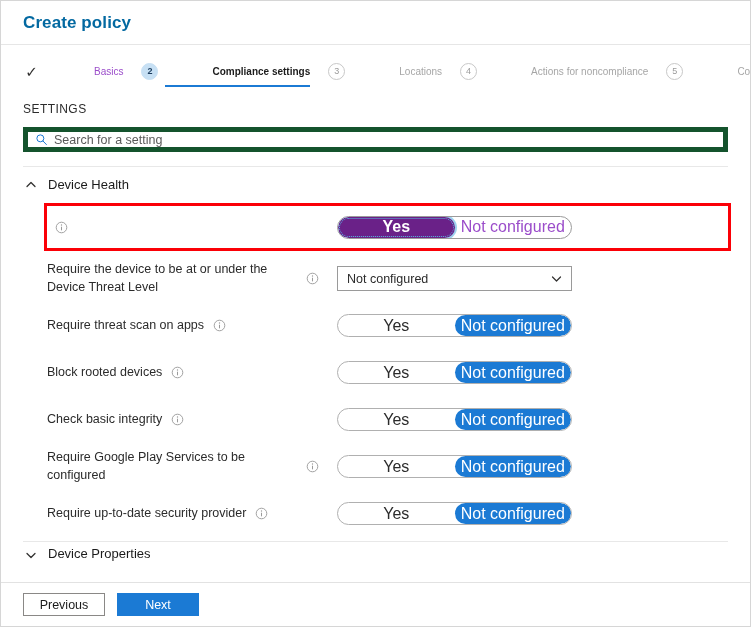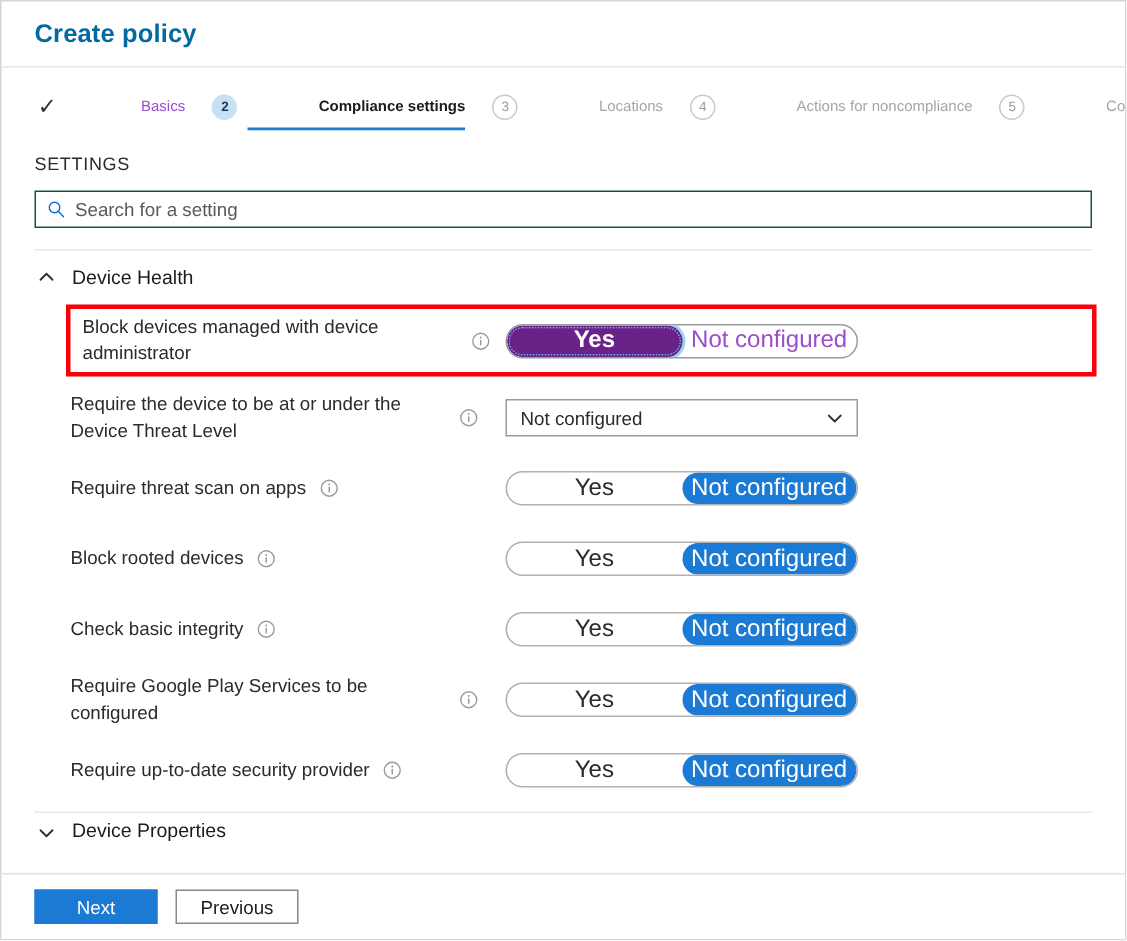--- a/index.html
+++ b/index.html
@@ -113,21 +113,21 @@
   }
   .settings-caption {
     font-size: 12px;
     color: #2b2b2b;
     letter-spacing: .45px;
     margin: 15px 0 11px 0;
   }
   .search-wrap {
     position: relative;
     height: 25px;
-    border: 1px solid #14532d;
+    border: 5px solid #14532d;
     box-sizing: border-box;
     display: flex;
     align-items: center;
     padding-left: 7px;
     background: #fff;
   }
   .search-icon {
     width: 13px;
     height: 13px;
     flex: 0 0 auto;
@@ -388,21 +388,20 @@
     <div id="groups">
         <div class="group-header">
           <svg class="chev" viewBox="0 0 12 12">
             <path d="M2 8.5 L6 4.5 L10 8.5" fill="none" stroke="#323130" stroke-width="1.25" stroke-linecap="round" stroke-linejoin="round"></path>
           </svg>
           <span class="group-title">Device Health</span>
         </div>
         <div class="rows">
           <div class="row highlight">
             <div class="row-label-cell" style="padding-left: 8px;">
-              <span class="row-label">Block devices managed with device administrator</span>
               <svg class="info-icon" viewBox="0 0 14 14">
                 <circle cx="7" cy="7" r="5.7" fill="none" stroke="#9a9a9a" stroke-width="1"></circle>
                 <circle cx="7" cy="4.3" r="0.72" fill="#9a9a9a"></circle>
                 <rect x="6.45" y="5.9" width="1.1" height="4.2" rx="0.5" fill="#9a9a9a"></rect>
               </svg>
             </div>
             <div class="row-control-cell">
               <div class="toggle purple">
                 <div class="opt sel-purple">Yes</div>
                 <div class="opt unsel">Not configured</div>
@@ -512,17 +511,17 @@
           <svg class="chev" viewBox="0 0 12 12">
             <path d="M2 4.5 L6 8.5 L10 4.5" fill="none" stroke="#323130" stroke-width="1.25" stroke-linecap="round" stroke-linejoin="round"></path>
           </svg>
           <span class="group-title">Device Properties</span>
         </div>
       </div>
 
   </div>
 
   <div class="footer">
+    <button class="btn secondary">Previous</button>
     <button class="btn primary">Next</button>
-    <button class="btn secondary">Previous</button>
   </div>
 
 </div>
 
 </body></html>

